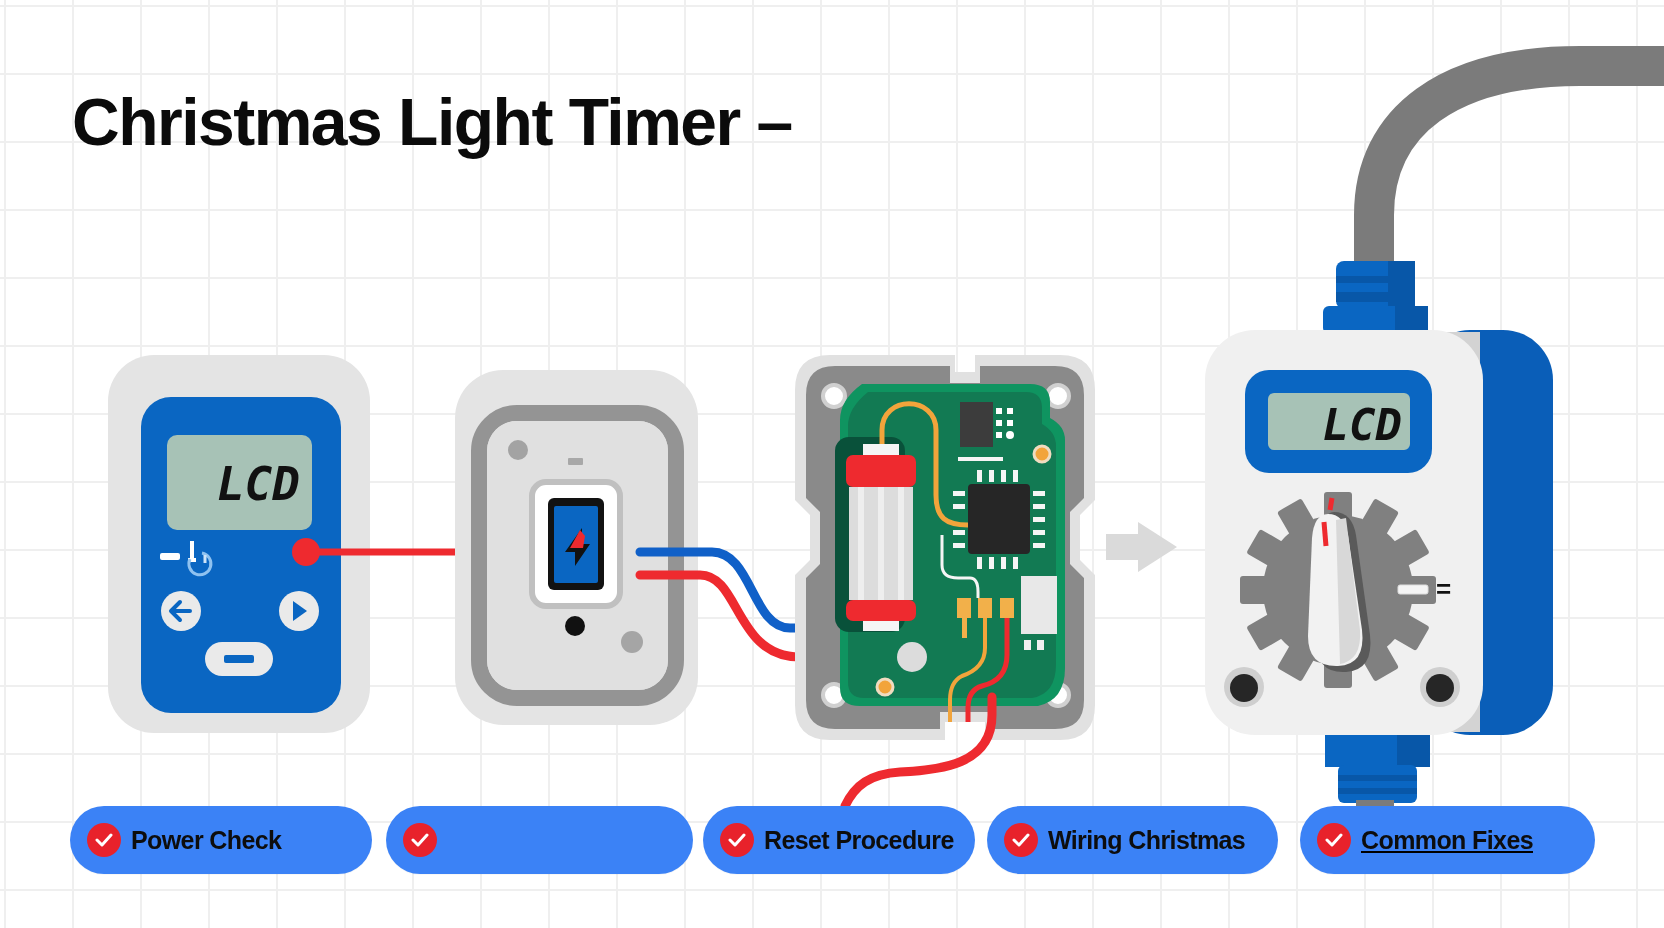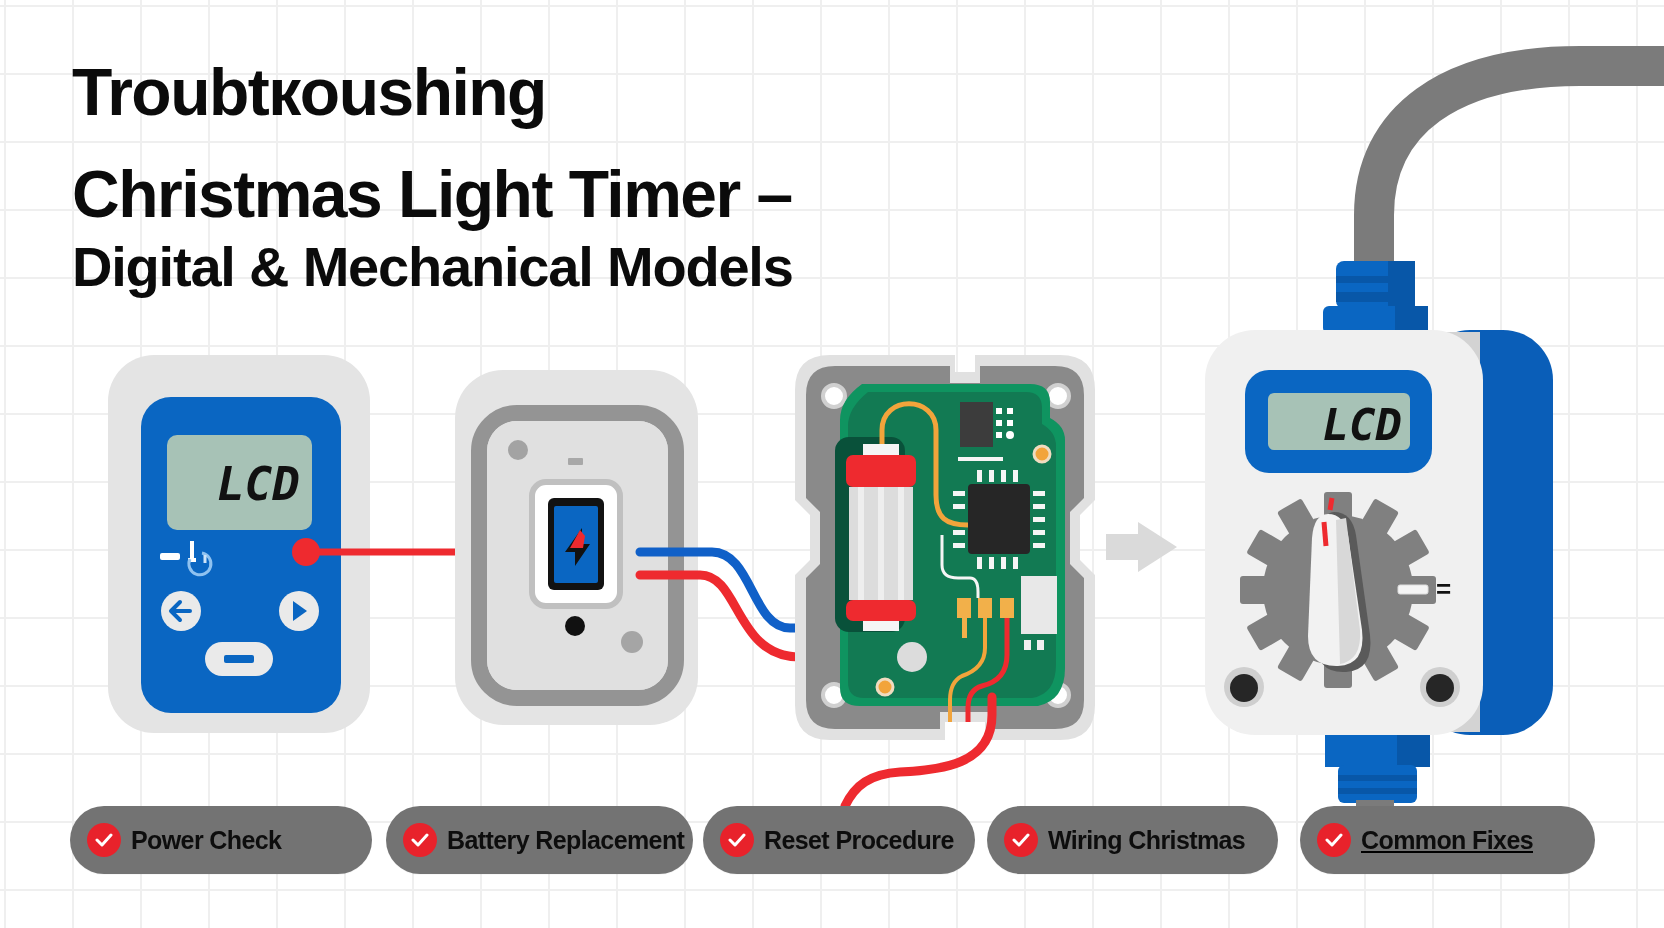--- a/index.html
+++ b/index.html
@@ -8,33 +8,31 @@
       linear-gradient(to right, #efefef 2px, transparent 2px),
       linear-gradient(to bottom, #efefef 2px, transparent 2px);
       background-size: 68px 68px; background-position: 4px 5px; }
   .title-block { position: absolute; left: 72px; top: 56px; color: #0b0b0b; font-weight: 700; letter-spacing: -1.5px; }
   .title-line { display: block; white-space: nowrap; }
   .t1 { font-size: 66px; line-height: 72px; }
   .t2 { font-size: 66px; line-height: 76px; margin-top: 28px; }
   .t3 { font-size: 56px; line-height: 70px; letter-spacing: -1.2px; }
   svg.art { position: absolute; left: 0; top: 0; }
   .lcd-text { font-family: "DejaVu Sans Mono", monospace; font-style: italic; font-weight: 700; fill: #111; }
-  .pill { position: absolute; top: 806px; height: 68px; background: #737373; border-radius: 34px; display: flex; align-items: center; box-shadow: 0 1px 0 rgba(0,0,0,0.03); }
+  .pill { position: absolute; top: 806px; height: 68px; background: #3b82f6; border-radius: 34px; display: flex; align-items: center; box-shadow: 0 1px 0 rgba(0,0,0,0.03); }
   .pill .check { width: 34px; height: 34px; border-radius: 50%; background: #e8222b; margin-left: 17px; margin-right: 10px; display: flex; align-items: center; justify-content: center; flex: 0 0 34px; }
   .pill .label { font-size: 25px; font-weight: 700; color: #0d0d0d; letter-spacing: -0.6px; white-space: nowrap; }
 </style>
 </head>
 <body>
 
 <div class="grid"></div>
 
 <div class="title-block">
-  <span class="title-line t1">Troubtкoushing</span>
   <span class="title-line t2">Christmas Light Timer –</span>
-  <span class="title-line t3">Digital &amp; Mechanical Models</span>
 </div>
 
 <svg class="art" width="1664" height="928" viewBox="0 0 1664 928">
 
   <path d="M1374 270 L1374 215 C1374 120 1450 66 1580 66 L1664 66" fill="none" stroke="#7b7b7b" stroke-width="40"></path>
 
   <g>
     <rect x="108" y="355" width="262" height="378" rx="46" fill="#e4e4e4"></rect>
     <rect x="141" y="397" width="200" height="316" rx="30" fill="#0a66c2"></rect>
     <rect x="167" y="435" width="145" height="95" rx="10" fill="#a7c2b6"></rect>
@@ -240,21 +238,20 @@
       </svg>
   </span>
   <span class="label">Power Check</span>
 </div>
 <div class="pill" style="left:386px; width:307px;">
   <span class="check">
     <svg width="18" height="14" viewBox="0 0 18 14">
         <path d="M2 7 L7 12 L16 2" stroke="#fff" stroke-width="3" fill="none" stroke-linecap="round" stroke-linejoin="round"></path>
       </svg>
   </span>
-  <span class="label">Battery Replacement</span>
 </div>
 <div class="pill" style="left:703px; width:272px;">
   <span class="check">
     <svg width="18" height="14" viewBox="0 0 18 14">
         <path d="M2 7 L7 12 L16 2" stroke="#fff" stroke-width="3" fill="none" stroke-linecap="round" stroke-linejoin="round"></path>
       </svg>
   </span>
   <span class="label">Reset Procedure</span>
 </div>
 <div class="pill" style="left:987px; width:291px;">

